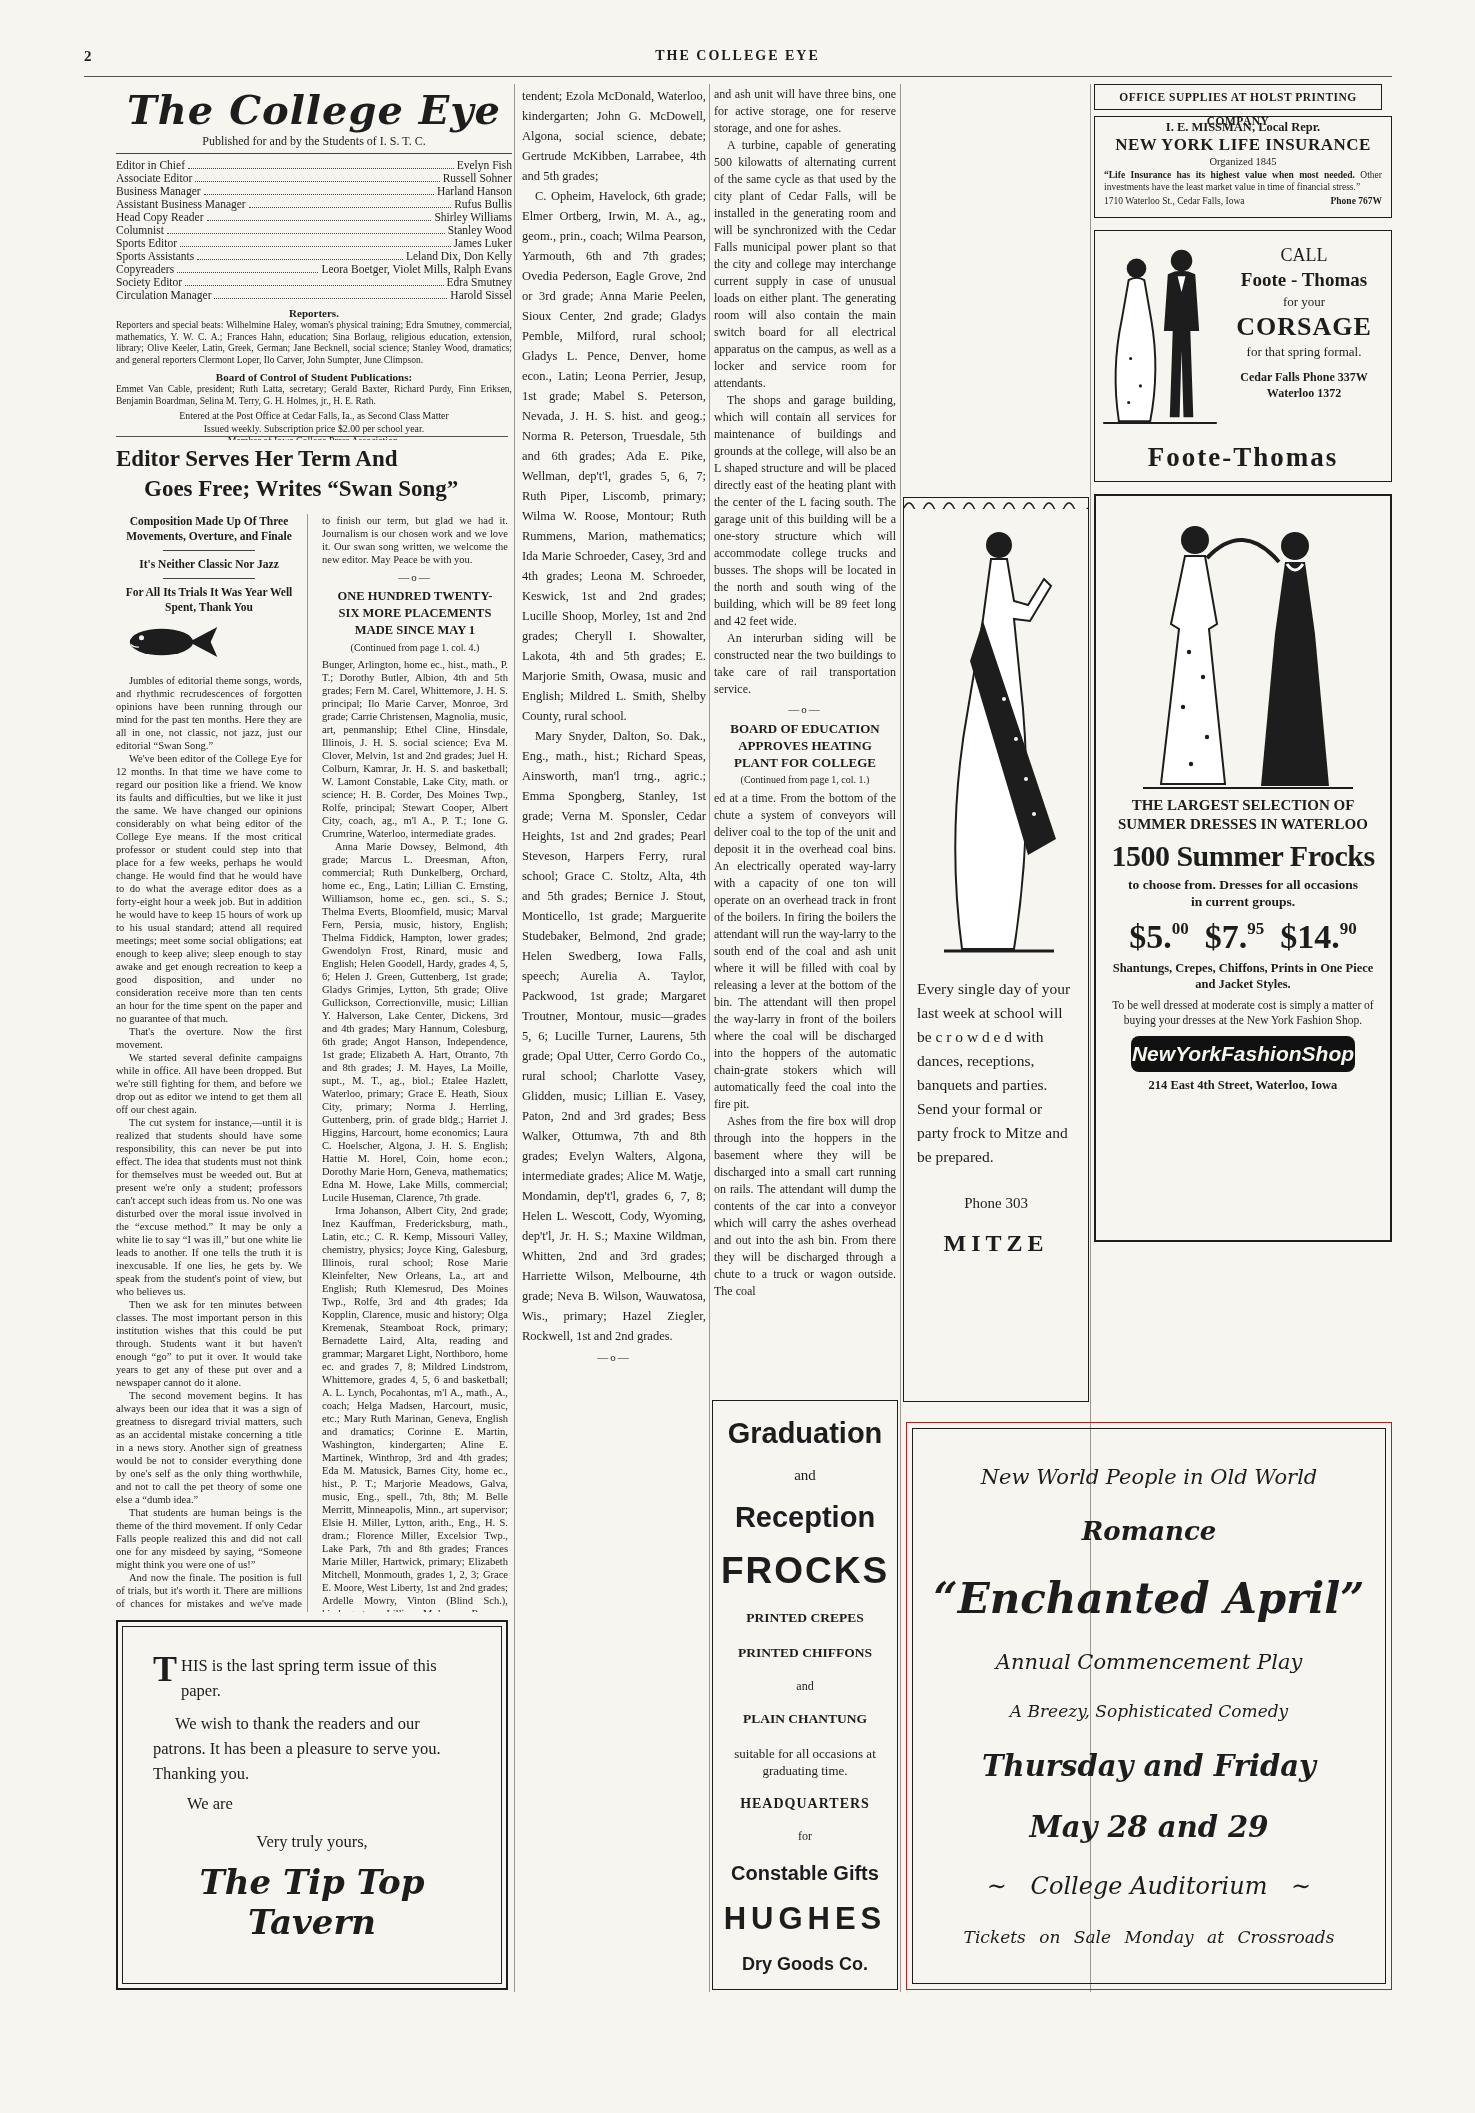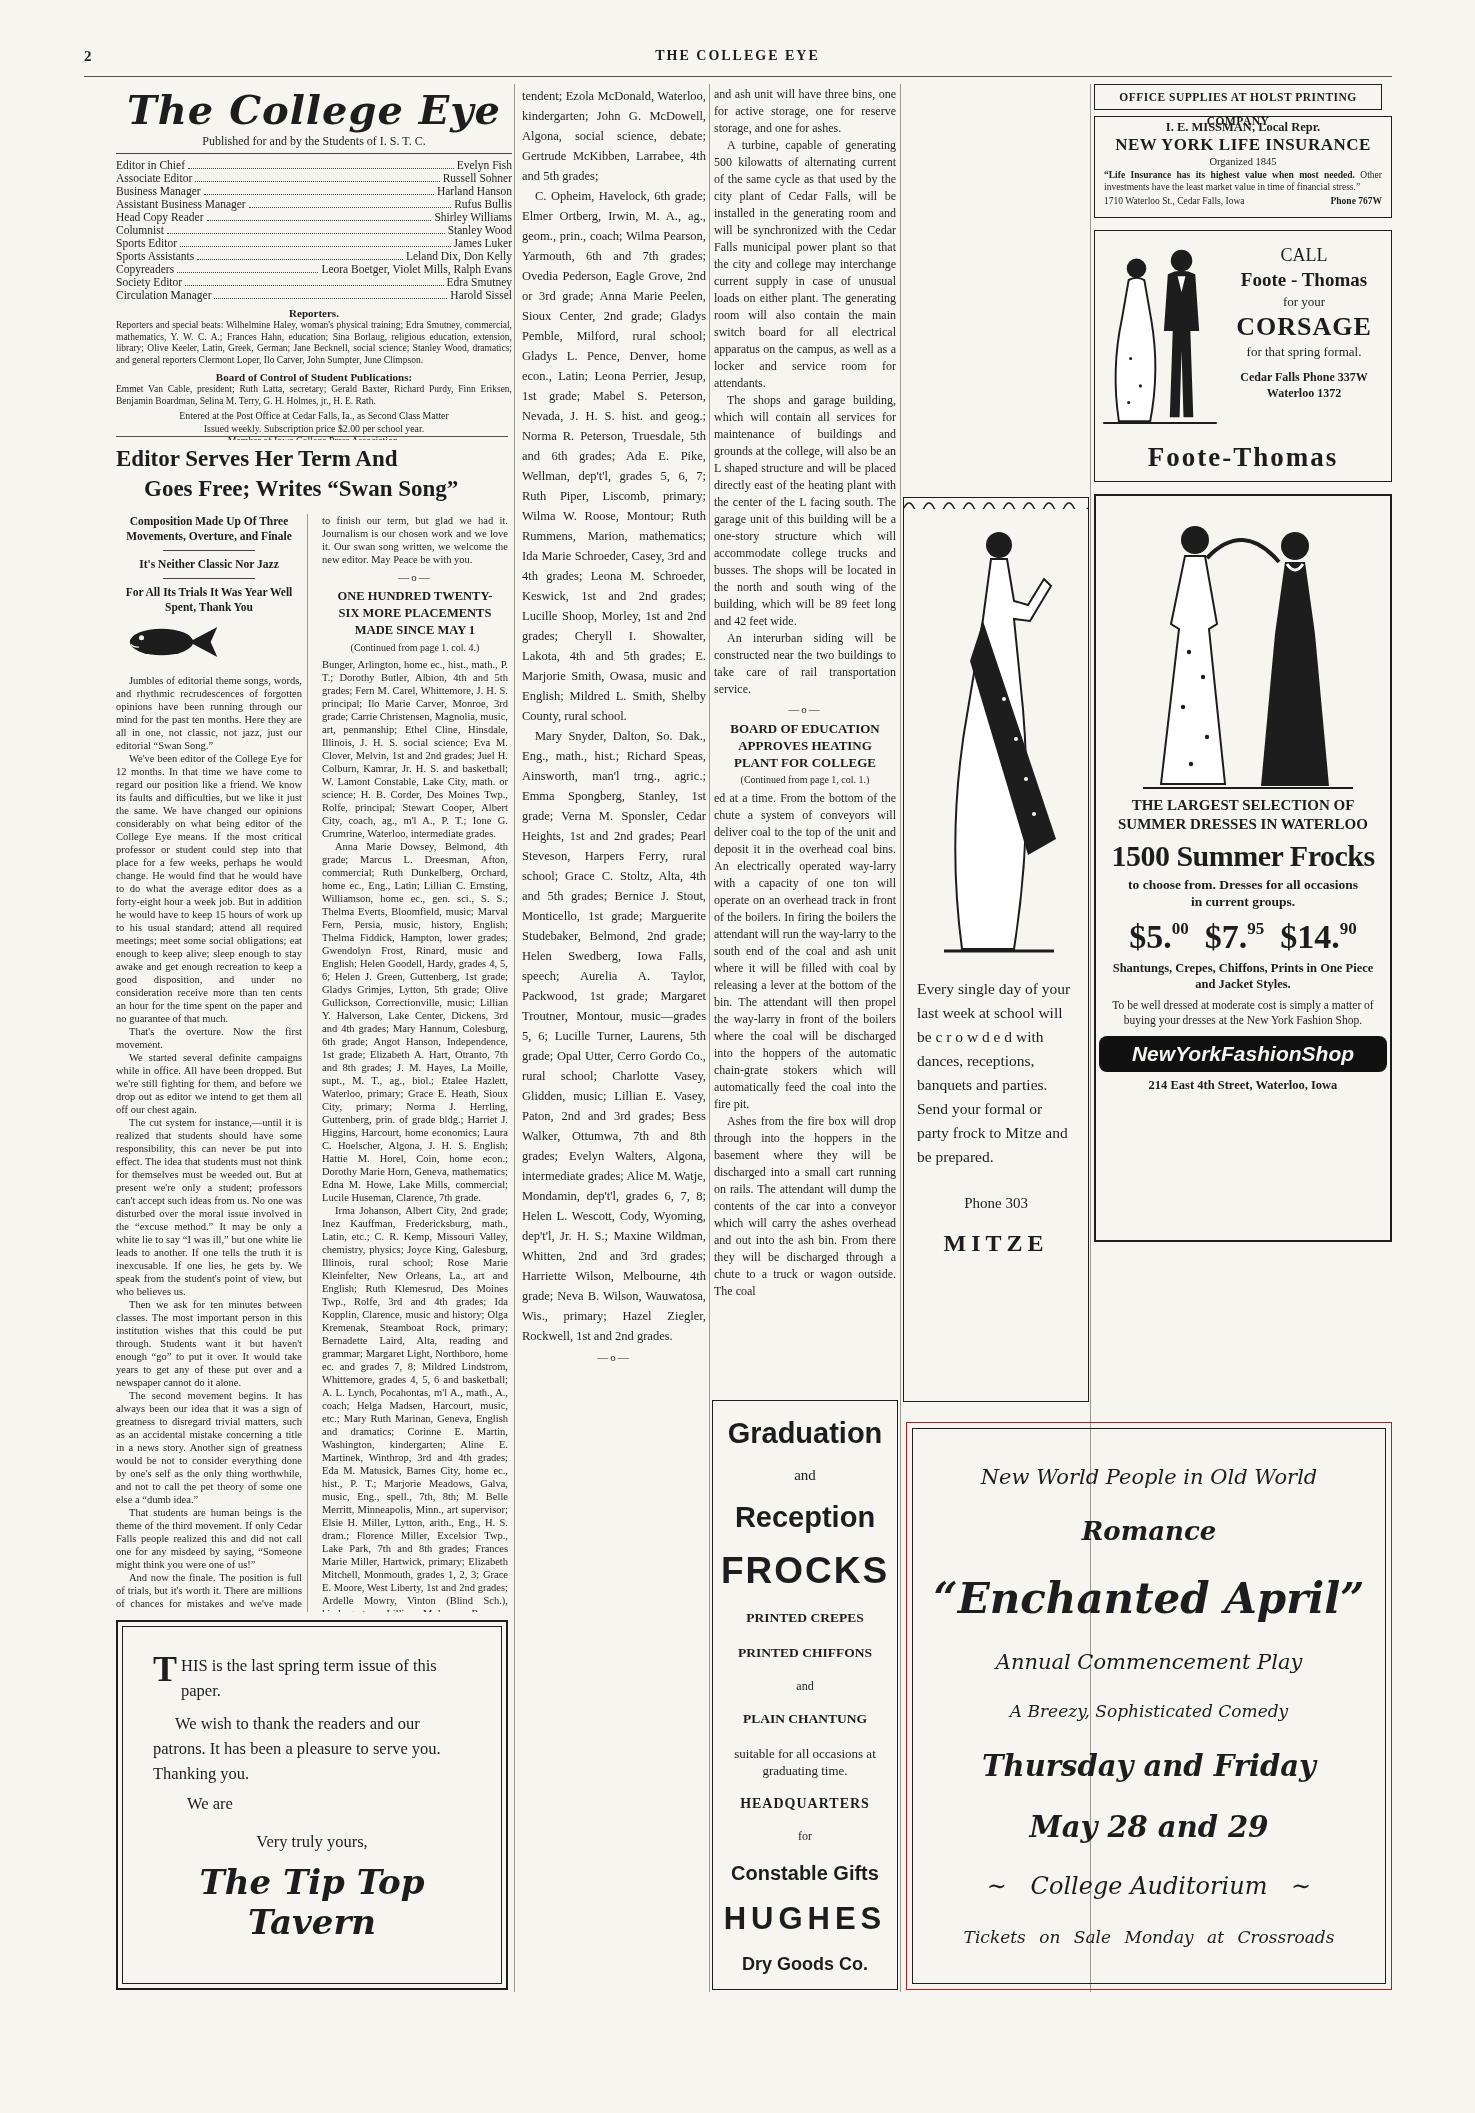--- a/index.html
+++ b/index.html
@@ -100,21 +100,21 @@
   .frocks { border:2px solid #1d1d1d; text-align:center; padding-top:6px; }
   .fr-line { font-weight:bold; font-size:15px; line-height:19px; }
   .fr-big { font-weight:bold; font-size:30px; line-height:36px; letter-spacing:-0.5px; margin:4px 0 2px; }
   .fr-sub { font-weight:bold; font-size:13.5px; line-height:17px; }
   .fr-prices { display:flex; justify-content:center; gap:16px; margin:8px 0 4px; }
   .price { font-weight:bold; }
   .price .pd { font-size:34px; }
   .price .pc { font-size:17px; vertical-align:14px; }
   .fr-fab { font-weight:bold; font-size:12.5px; line-height:16px; }
   .fr-note { font-size:11.5px; line-height:15px; margin-top:6px; }
-  .nyfs-logo { margin:8px auto 6px; width:288px; height:36px; background:#111111; color:#f6f5ef; border-radius:8px; font-family:"Liberation Sans", sans-serif; font-style:italic; font-weight:bold; font-size:21px; line-height:36px; }
+  .nyfs-logo { margin:8px auto 6px; width:224px; height:36px; background:#111111; color:#f6f5ef; border-radius:8px; font-family:"Liberation Sans", sans-serif; font-style:italic; font-weight:bold; font-size:21px; line-height:36px; }
   .fr-addr { font-weight:bold; font-size:12.5px; }
 
   .enchanted { border:1px solid #b91c1c; }
   .en-inner { position:absolute; inset:5px; border:1px solid #1d1d1d; display:flex; flex-direction:column; justify-content:space-around; align-items:center; padding:22px 20px; text-align:center; font-family:"DejaVu Serif", serif; font-style:italic; }
   .en-1 { font-size:21px; }
   .en-2 { font-size:26px; font-weight:bold; }
   .en-title { font-size:42px; font-weight:bold; }
   .en-3 { font-size:21px; }
   .en-4 { font-size:17px; }
   .en-5 { font-size:29px; font-weight:bold; }

